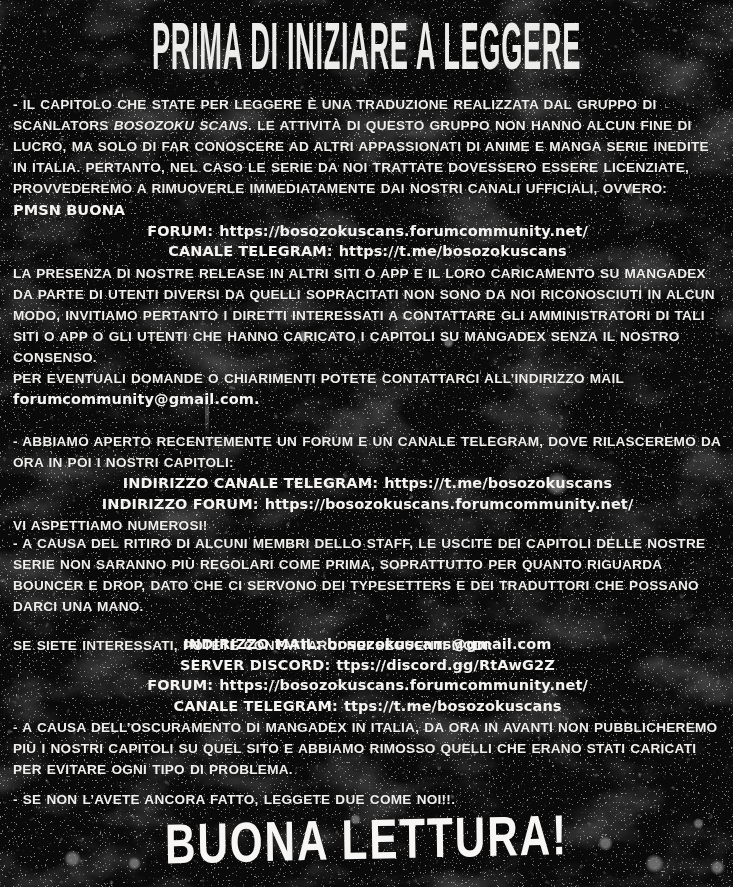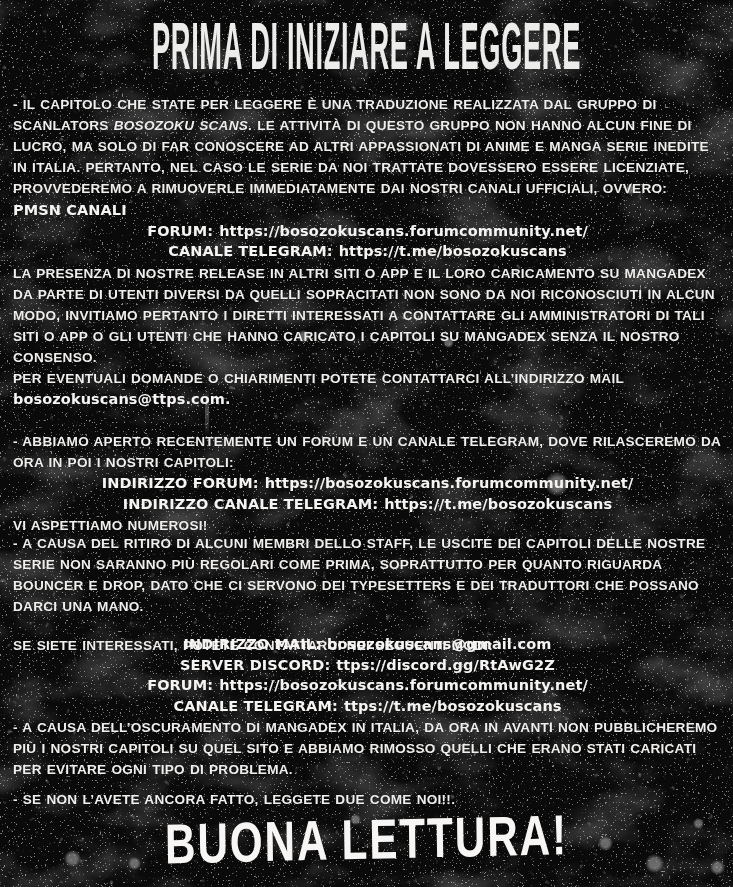--- a/index.html
+++ b/index.html
@@ -93,36 +93,36 @@
   <div class="blob" style="left:645px;top:854px;width:19px;height:19px;"></div>
   <div class="blob" style="left:693px;top:818px;width:11px;height:11px;"></div>
   <div class="blob" style="left:710px;top:860px;width:15px;height:15px;"></div>
   <div class="streak" style="left:205px;top:388px;width:4px;height:48px;"></div>
 
   <div class="layer title">PRIMA DI INIZIARE A LEGGERE</div>
 
   <p class="layer t-body" style="top:94px;margin:0;"><span>- IL CAPITOLO CHE STATE PER LEGGERE È UNA TRADUZIONE REALIZZATA DAL GRUPPO DI SCANLATORS </span><span class="group-name">BOSOZOKU SCANS</span><span>. LE ATTIVITÀ DI QUESTO GRUPPO NON HANNO ALCUN FINE DI LUCRO, MA SOLO DI FAR CONOSCERE AD ALTRI APPASSIONATI DI ANIME E MANGA SERIE INEDITE IN ITALIA. PERTANTO, NEL CASO LE SERIE DA NOI TRATTATE DOVESSERO ESSERE LICENZIATE, PROVVEDEREMO A RIMUOVERLE IMMEDIATAMENTE DAI NOSTRI CANALI UFFICIALI, OVVERO:</span></p>
 
   <div class="layer t-hand" style="top:200px;">
-    <div>PMSN CANALI</div>
+    <div>PMSN BUONA</div>
     <div class="handline"><span class="lbl">FORUM:</span><span>https://bosozokuscans.forumcommunity.net/</span></div>
     <div class="handline"><span class="lbl">CANALE TELEGRAM:</span><span>https://t.me/bosozokuscans</span></div>
   </div>
 
   <p class="layer t-body" style="top:263px;margin:0;">LA PRESENZA DI NOSTRE RELEASE IN ALTRI SITI O APP E IL LORO CARICAMENTO SU MANGADEX DA PARTE DI UTENTI DIVERSI DA QUELLI SOPRACITATI NON SONO DA NOI RICONOSCIUTI IN ALCUN MODO, INVITIAMO PERTANTO I DIRETTI INTERESSATI A CONTATTARE GLI AMMINISTRATORI DI TALI SITI O APP O GLI UTENTI CHE HANNO CARICATO I CAPITOLI SU MANGADEX SENZA IL NOSTRO CONSENSO.</p>
 
   <div class="layer" style="top:368px;">
     <div class="t-body">PER EVENTUALI DOMANDE O CHIARIMENTI POTETE CONTATTARCI ALL’INDIRIZZO MAIL</div>
-    <div class="t-hand">bosozokuscans@ttps.com.</div>
+    <div class="t-hand">forumcommunity@gmail.com.</div>
   </div>
 
   <div class="layer" style="top:431px;">
     <div class="t-body">- ABBIAMO APERTO RECENTEMENTE UN FORUM E UN CANALE TELEGRAM, DOVE RILASCEREMO DA ORA IN POI I NOSTRI CAPITOLI:</div>
+    <div class="t-hand handline"><span class="lbl">INDIRIZZO CANALE TELEGRAM:</span><span>https://t.me/bosozokuscans</span></div>
     <div class="t-hand handline"><span class="lbl">INDIRIZZO FORUM:</span><span>https://bosozokuscans.forumcommunity.net/</span></div>
-    <div class="t-hand handline"><span class="lbl">INDIRIZZO CANALE TELEGRAM:</span><span>https://t.me/bosozokuscans</span></div>
     <div class="t-body closing">VI ASPETTIAMO NUMEROSI!</div>
   </div>
 
   <div class="layer" style="top:533px;">
     <div class="t-body">- A CAUSA DEL RITIRO DI ALCUNI MEMBRI DELLO STAFF, LE USCITE DEI CAPITOLI DELLE NOSTRE SERIE NON SARANNO PIÙ REGOLARI COME PRIMA, SOPRATTUTTO PER QUANTO RIGUARDA BOUNCER E DROP, DATO CHE CI SERVONO DEI TYPESETTERS E DEI TRADUTTORI CHE POSSANO DARCI UNA MANO.</div>
     <div class="t-body cta">SE SIETE INTERESSATI, POTETE CONTATTARCI NEI SEGUENTI MODI:</div>
   </div>
 
   <div class="layer t-hand" style="top:634px;">
     <div class="handline"><span class="lbl">INDIRIZZO MAIL:</span><span>bosozokuscans@gmail.com</span></div>

